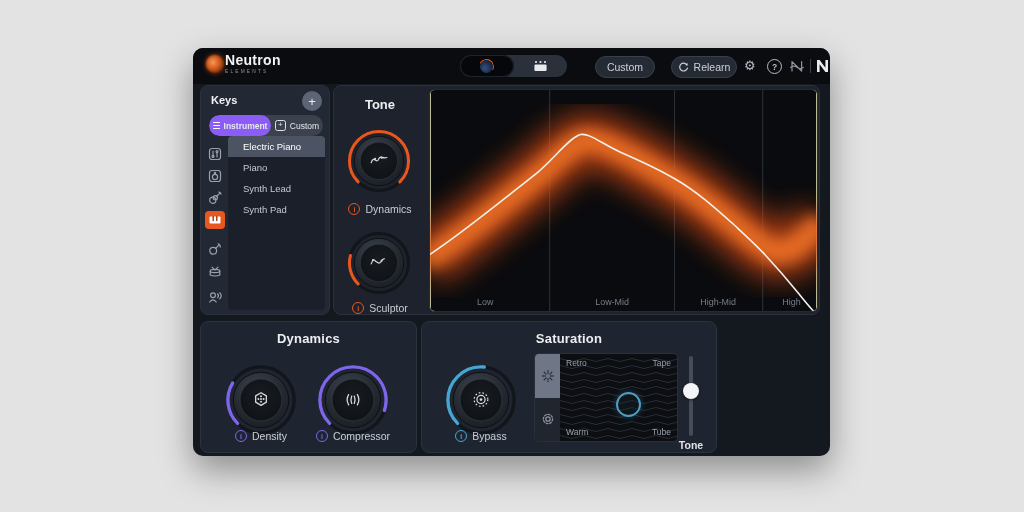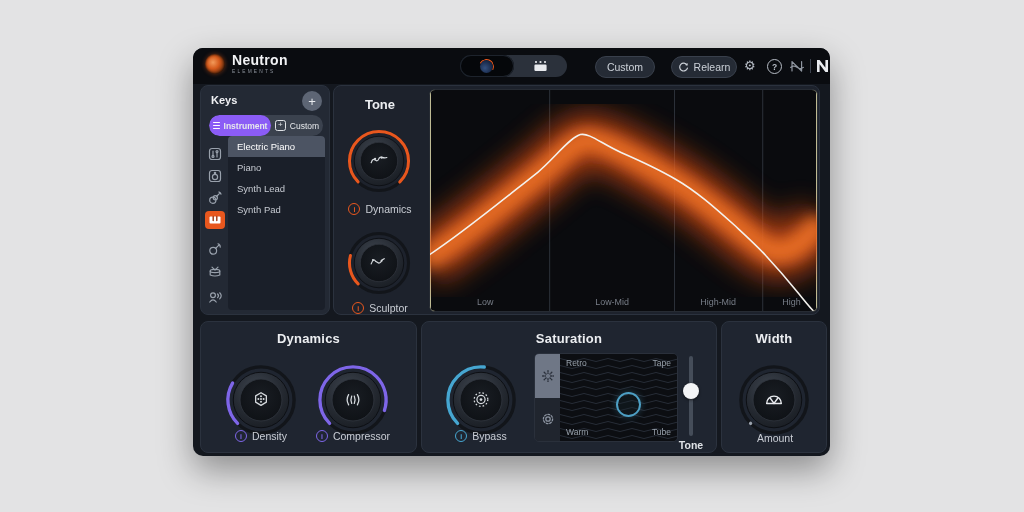--- a/index.html
+++ b/index.html
@@ -1,20 +1,20 @@
 <!DOCTYPE html>
 <html><head>
 <meta charset="utf-8">
 <style>
   html,body{margin:0;padding:0}
   body{width:1024px;height:512px;background:#e3e3e4;font-family:"Liberation Sans",sans-serif;position:relative;overflow:hidden;-webkit-font-smoothing:antialiased}
   .window{position:absolute;left:193px;top:48px;width:637px;height:408px;background:#14181f;border-radius:10px;box-shadow:0 14px 34px rgba(0,0,0,.38);overflow:hidden}
   
   .topbar{position:absolute;left:0;top:0;right:0;height:36px;background:#0a0c10;display:flex;align-items:center}
-  .brand{position:absolute;left:12px;top:5px;display:flex;align-items:center;gap:7px}
+  .brand{position:absolute;left:12px;top:5px;display:flex;align-items:center;}
   .brand-logo{width:20px;height:20px;border-radius:50%;background:radial-gradient(circle at 40% 42%,#f29a5a 0%,#d55a1c 38%,#6e2f0e 72%,#1a0d06 100%);box-shadow:inset 0 0 3px #000, 0 0 4px rgba(226,90,30,.45)}
   .brand-text .nm{color:#f2f3f5;font-size:14px;font-weight:bold;letter-spacing:.3px;line-height:14px}
   .brand-text .sub{color:#8d939c;font-size:4.8px;letter-spacing:2.2px;margin-top:2px}
   .view-toggle{position:absolute;left:267px;top:7px;width:107px;height:22px;background:#2b313b;border-radius:12px;display:flex;align-items:center}
   .seg{flex:1;height:22px;display:flex;align-items:center;justify-content:center;border-radius:12px}
   .seg.sel{background:#05070a;box-shadow:inset 0 0 0 1px #1d232c}
   .sphere-ic{width:13px;height:13px;border-radius:50%;background:radial-gradient(circle at 38% 62%,#33507f 0%,#1b2c4d 55%,#0a101e 100%);position:relative}
   .sphere-ic::after{content:"";position:absolute;inset:-1px;border-radius:50%;border:1.4px solid transparent;border-top-color:#e8571e;border-right-color:#e8571e;transform:rotate(-18deg)}
   .pill-btn{height:20px;border-radius:11px;background:#252b35;border:1px solid #39404c;color:#ccd1d8;font-size:10.5px;display:flex;align-items:center;justify-content:center;gap:5px;position:absolute;top:8px}
   .tb-ico{color:#b6bcc5;font-size:13px;line-height:1;position:absolute;top:11px}
@@ -32,21 +32,21 @@
   .segtab.inst{width:62px;background:#8b5cf6;border-radius:11px;font-weight:bold}
   .segtab.cust{flex:1}
   .bars-ic{display:flex;flex-direction:column;gap:1.6px}
   .bars-ic i{display:block;width:7px;height:1.3px;background:#fff;border-radius:1px}
   .plusbox-ic{width:9px;height:9px;border:1.1px solid #dfe2e6;border-radius:2.5px;color:#dfe2e6;font-size:8px;line-height:8px;text-align:center}
   .cats{position:absolute;left:0;top:56px;width:27px;bottom:4px;display:flex;flex-direction:column;align-items:center}
   .cat{width:20px;height:18px;display:flex;align-items:center;justify-content:center;position:absolute}
   .cat svg{stroke:#99a1ac;fill:none;stroke-width:1.2;stroke-linecap:round;stroke-linejoin:round}
   .cat.sel{background:#e8571e;border-radius:4px}
   .itemlist{position:absolute;left:27px;top:50px;right:4px;bottom:4px;background:#1a1f29;border-radius:4px;overflow:hidden}
-  .row{height:21px;display:flex;align-items:center;padding-left:9px;color:#c6cad1;font-size:9.5px}
+  .row{height:21px;display:flex;align-items:center;padding-left:15px;color:#c6cad1;font-size:9.5px}
   .row.sel{background:#4c5463;color:#fff}
   
   .main{left:140px;top:37px;width:487px;height:230px;background:#1d222c}
   .tone-title{position:absolute;left:0;top:11px;width:92px;text-align:center;color:#eceef1;font-size:13px;font-weight:bold}
   .knob{position:absolute}
   .knob svg{display:block}
   .klabel{position:absolute;display:flex;align-items:center;justify-content:center;gap:5px;color:#c9cdd4;font-size:10.5px}
   .pwr{width:12px;height:12px;border-radius:50%;border:1.4px solid;font-size:7px;font-weight:bold;display:flex;align-items:center;justify-content:center;box-sizing:border-box}
   .spec-wrap{position:absolute;left:95px;top:3px;width:389px;height:223px;background:#fef9c3;border:1px solid #262b33;border-radius:6px;overflow:hidden;box-sizing:border-box}
   
@@ -370,32 +370,14 @@
       </div>
     </div>
 
     <div class="vslider">
       <div class="vtrack"></div>
       <div class="vhandle" style="top: 44%;"></div>
     </div>
     <div class="slider-lbl">Tone</div>
   </div>
 
-  <div class="panel" style="left:528px;top:273px;width:106px;height:132px">
-    <div class="ptitle">Width</div>
-    <div class="knob" style="left:15px;top:41px">
-      <svg width="74" height="74" viewBox="0 0 76 76">
-        <circle cx="38" cy="38" r="34" fill="none" stroke="#12151a" stroke-width="3.5"></circle>
-        <circle cx="38" cy="38" r="34" fill="none" stroke="#9aa2ad" stroke-width="3.5" stroke-linecap="round" transform="rotate(135 38 38)" stroke-dasharray="0 213.62830044410595"></circle>
-        <circle cx="38" cy="38" r="28.5" fill="url(#gRing)" stroke="#0c0e12" stroke-width="1"></circle>
-        <circle cx="38" cy="38" r="21.5" fill="url(#gFace)" stroke="#31363f" stroke-width="0.8"></circle>
-        <g stroke="#e8eaee" stroke-width="1.5" fill="none" stroke-linejoin="round" stroke-linecap="round" transform="translate(26,26)">
-          <path d="M4.5,15.5 A7.5,7.5 0 0 1 19.5,15.5 Z"></path>
-          <path d="M12,15.5 L8.2,10.2 M12,15.5 L15.8,10.2"></path>
-        </g>
-      </svg>
-    </div>
-    <div class="klabel" style="left:7px;top:110px;width:92px">
-      <span>Amount</span>
-    </div>
-  </div>
 
 </div>
 
 </body></html>

